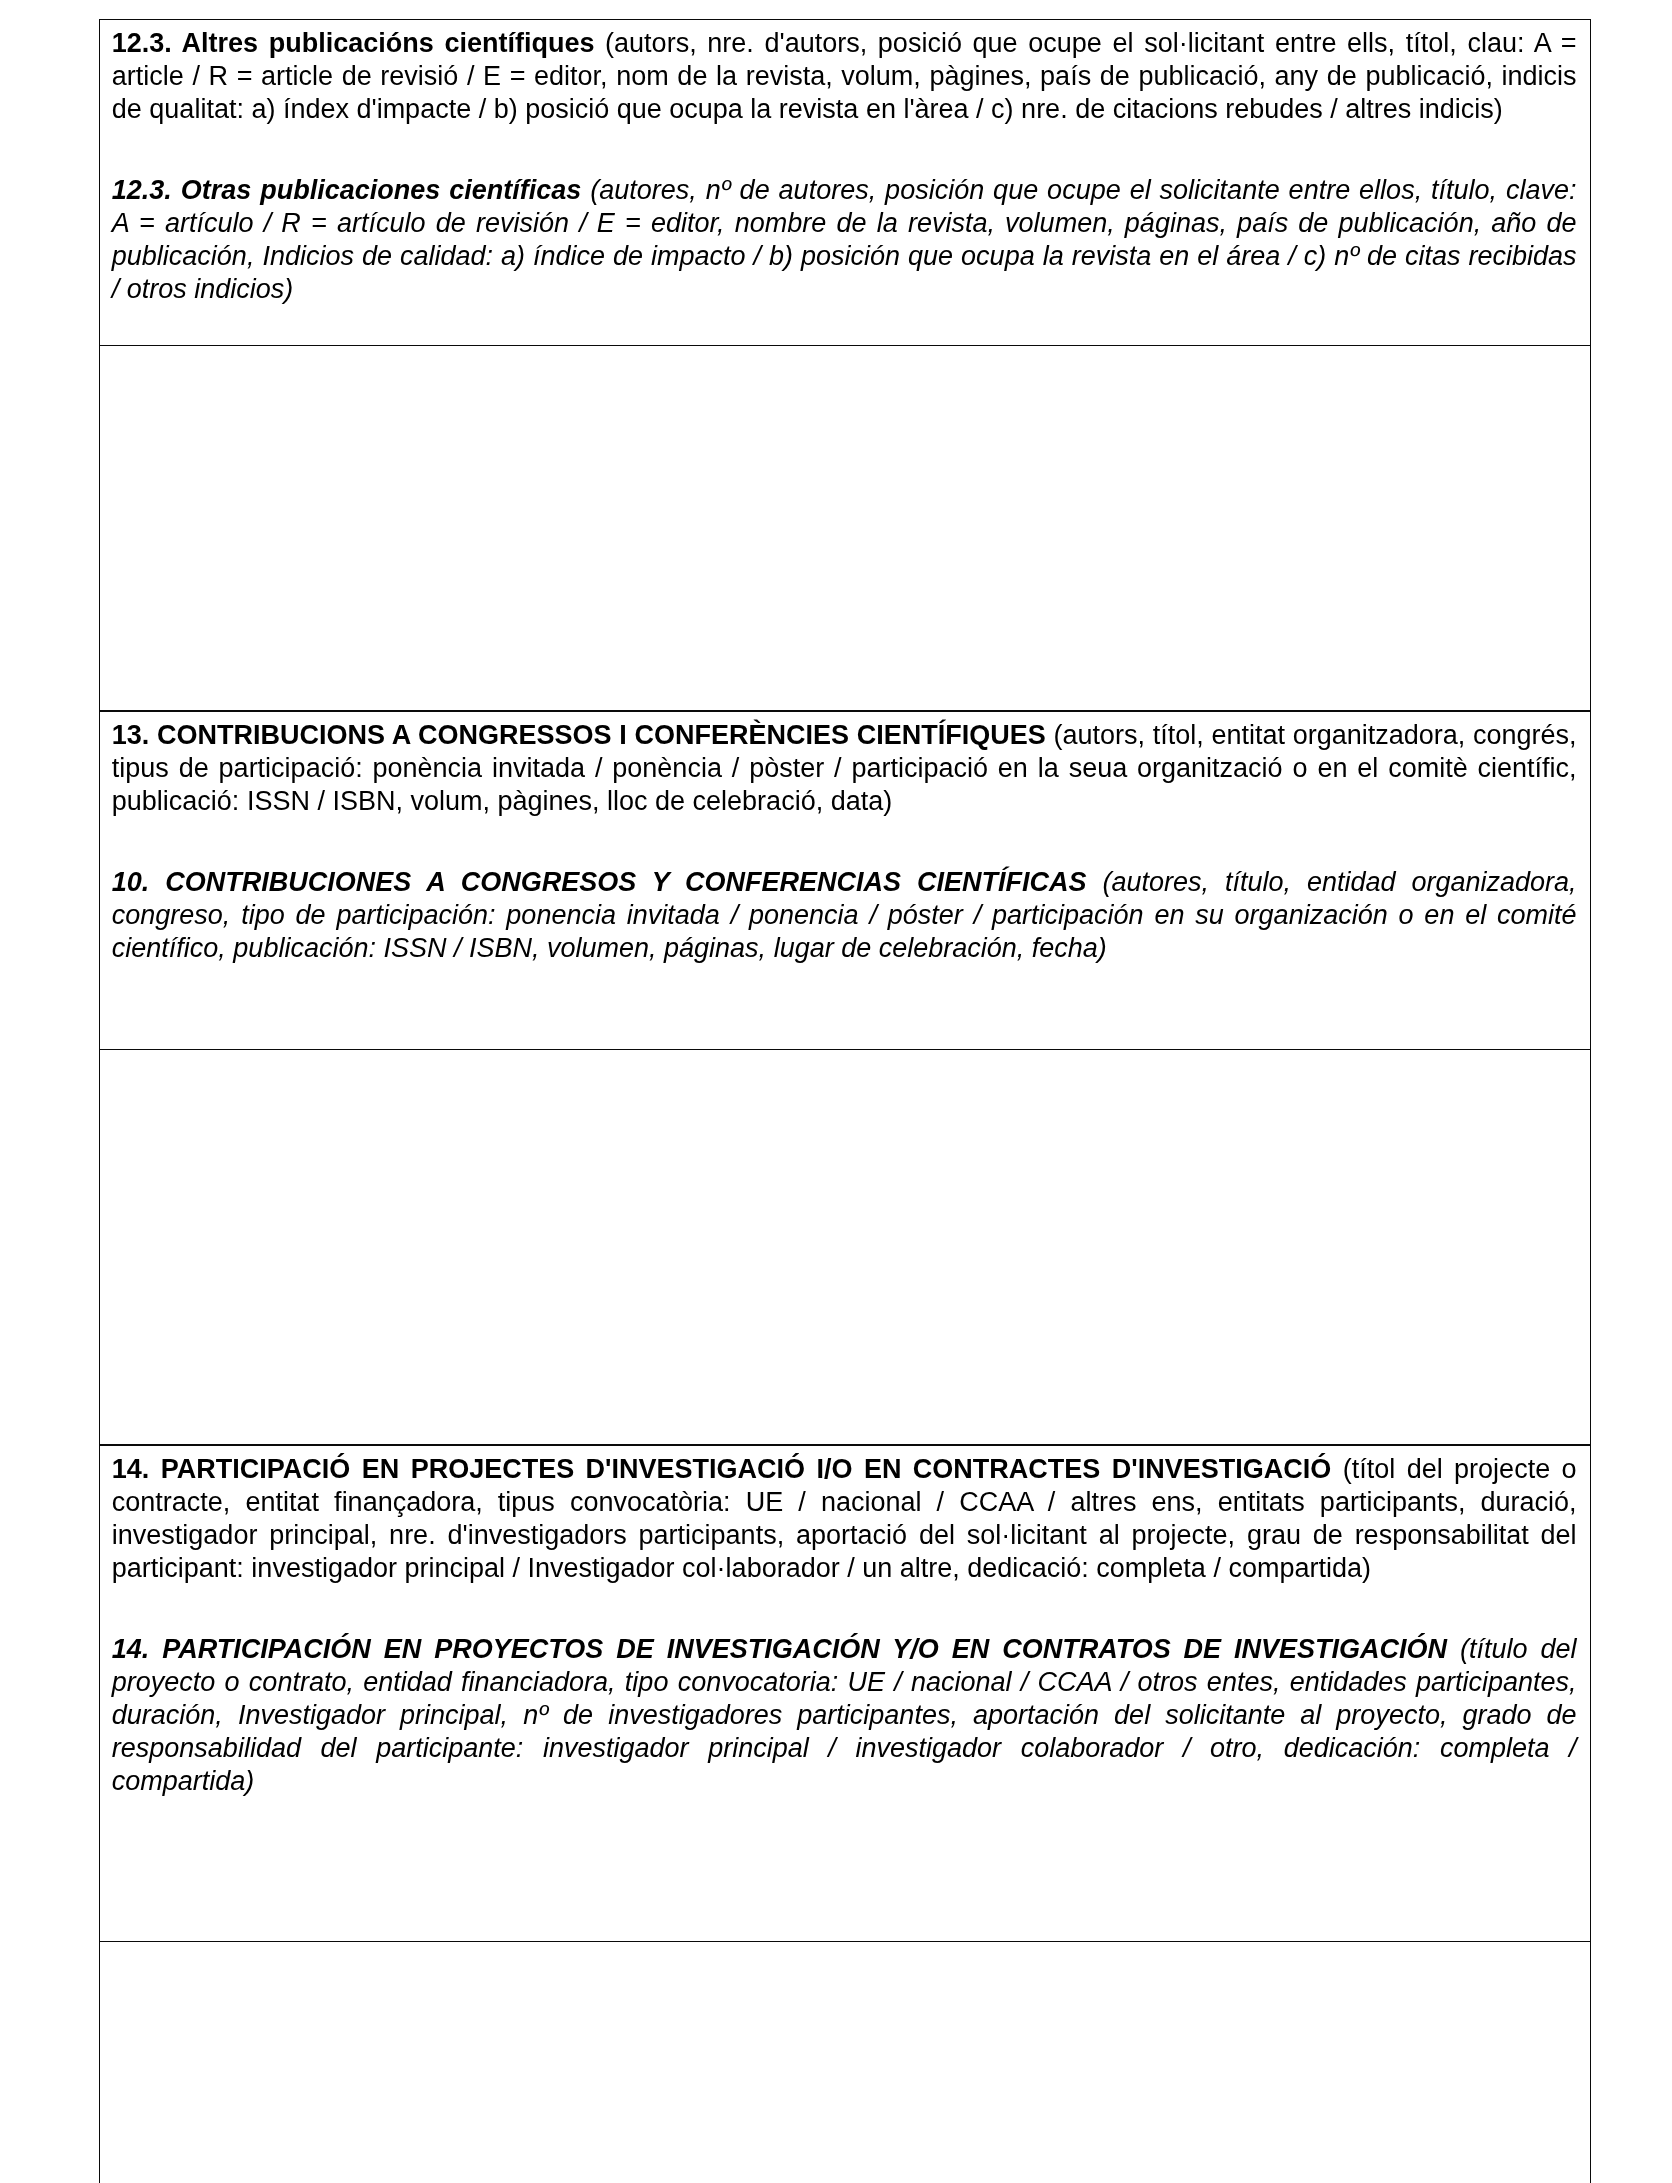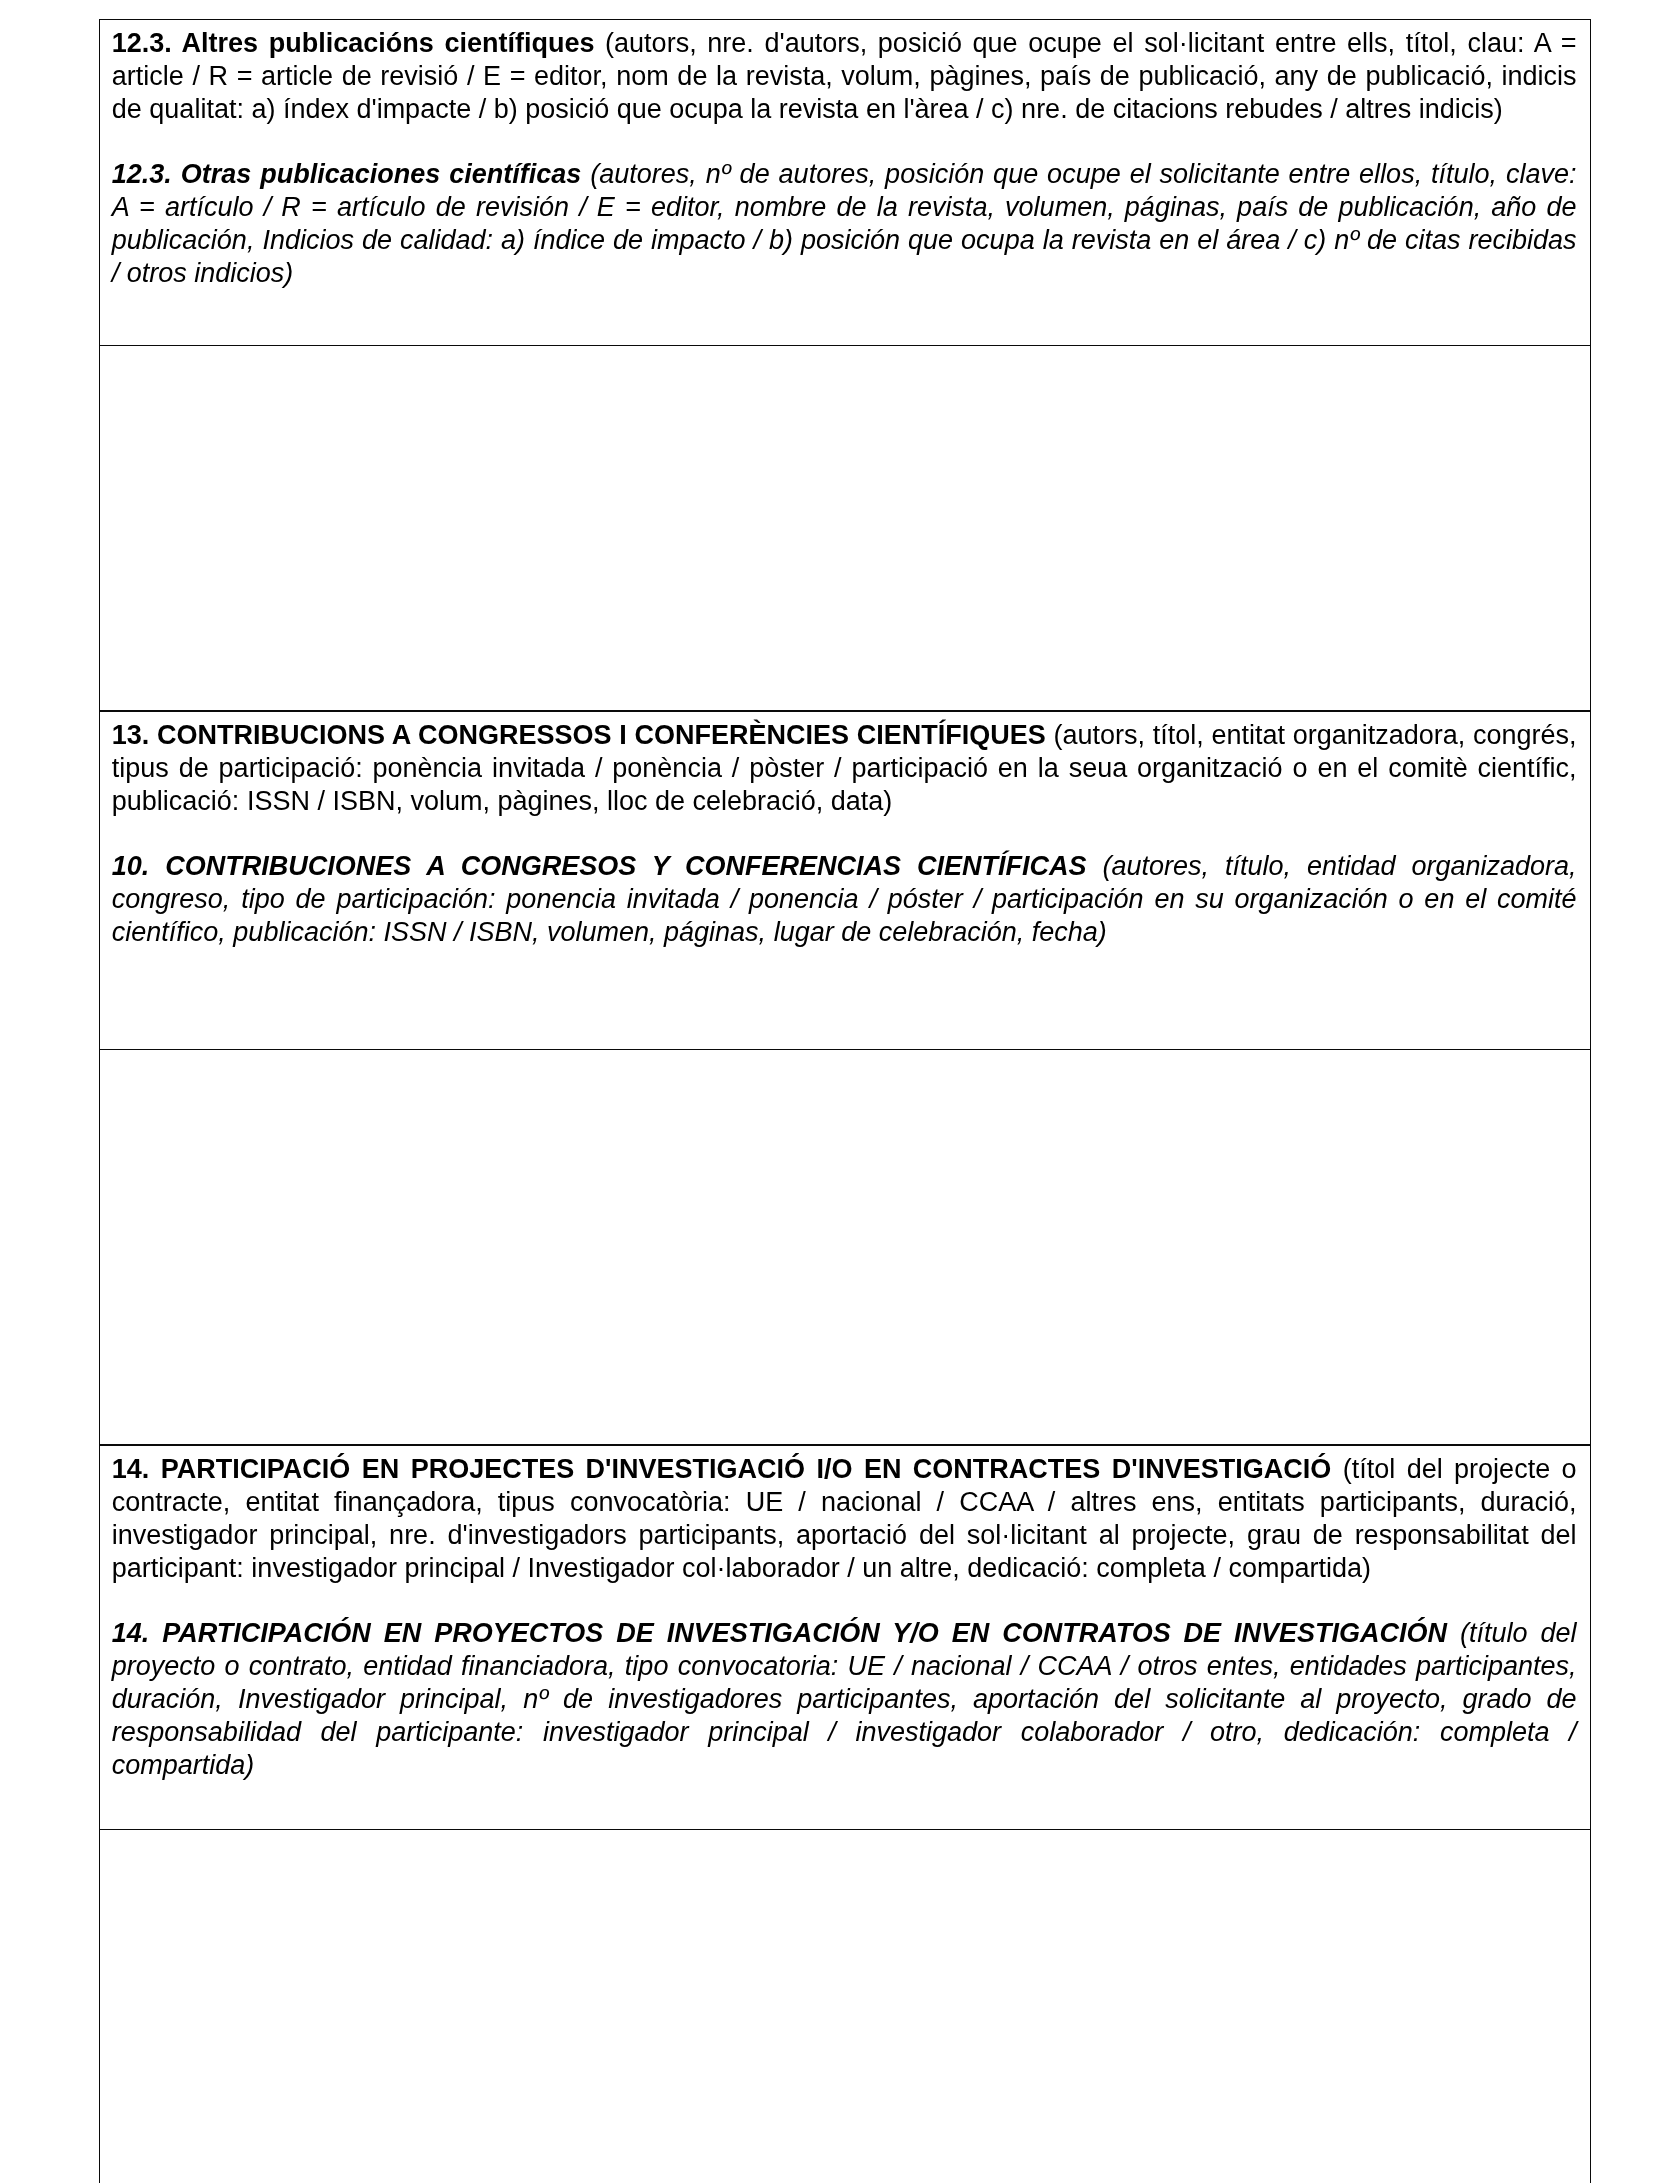--- a/index.html
+++ b/index.html
@@ -31,34 +31,34 @@
     padding: 7px 13.4px 0 11.8px;
     overflow: hidden;
   }
   .sec-header p {
     margin: 0;
     font-size: 27px;
     line-height: 33px;
     text-align: justify;
   }
   .sec-header p.es {
-    margin-top: 32px;
+    margin-top: 48px;
     font-style: italic;
   }
   .sec-header b { font-weight: bold; }
   .sec-content {
     box-sizing: border-box;
     background: #fff;
   }
   
   .h-s1 { height: 326px; }
   .c-s1 { height: 364px; }
   .h-s2 { height: 338px; }
   .c-s2 { height: 394px; }
-  .h-s3 { height: 384px; }
+  .h-s3 { height: 496px; }
   .c-s3 { height: 403px; }
 </style>
 </head>
 <body>
 
 <div class="form-area">
 
   <div class="section">
     <div class="sec-header h-s1">
       <p class="ca"><b>12.3. Altres publicacións científiques</b><span> (autors, nre. d'autors, posició que ocupe el sol·licitant entre ells, títol, clau: A = article / R = article de revisió / E = editor, nom de la revista, volum, pàgines, país de publicació, any de publicació, indicis de qualitat: a) índex d'impacte / b) posició que ocupa la revista en l'àrea / c) nre. de citacions rebudes / altres indicis)</span></p>

